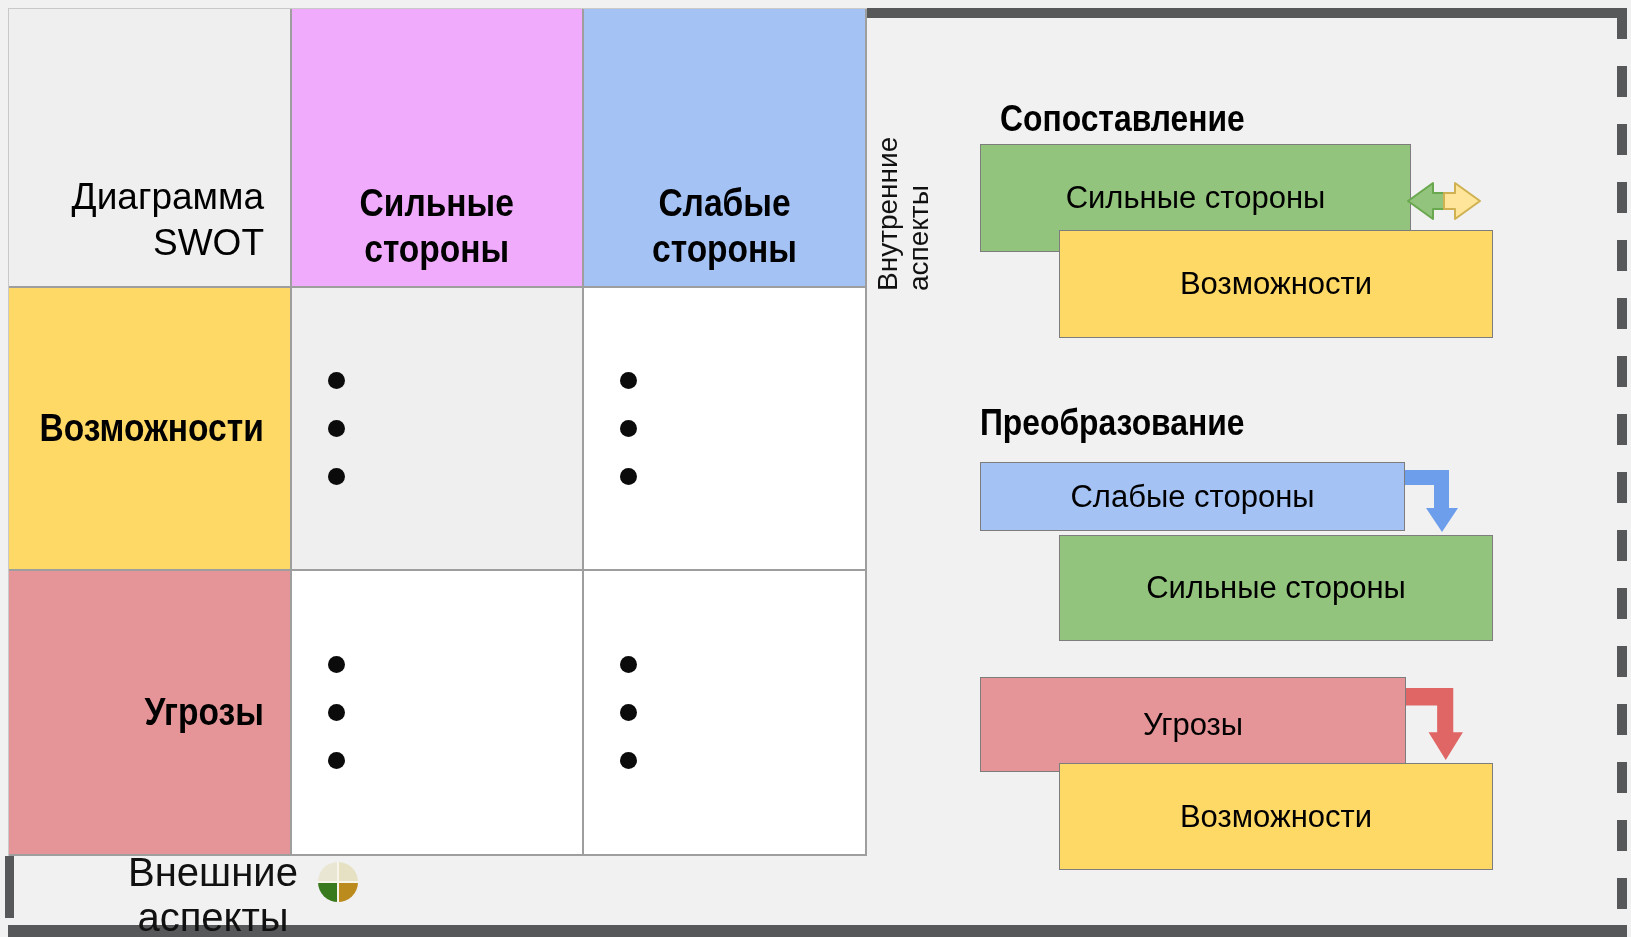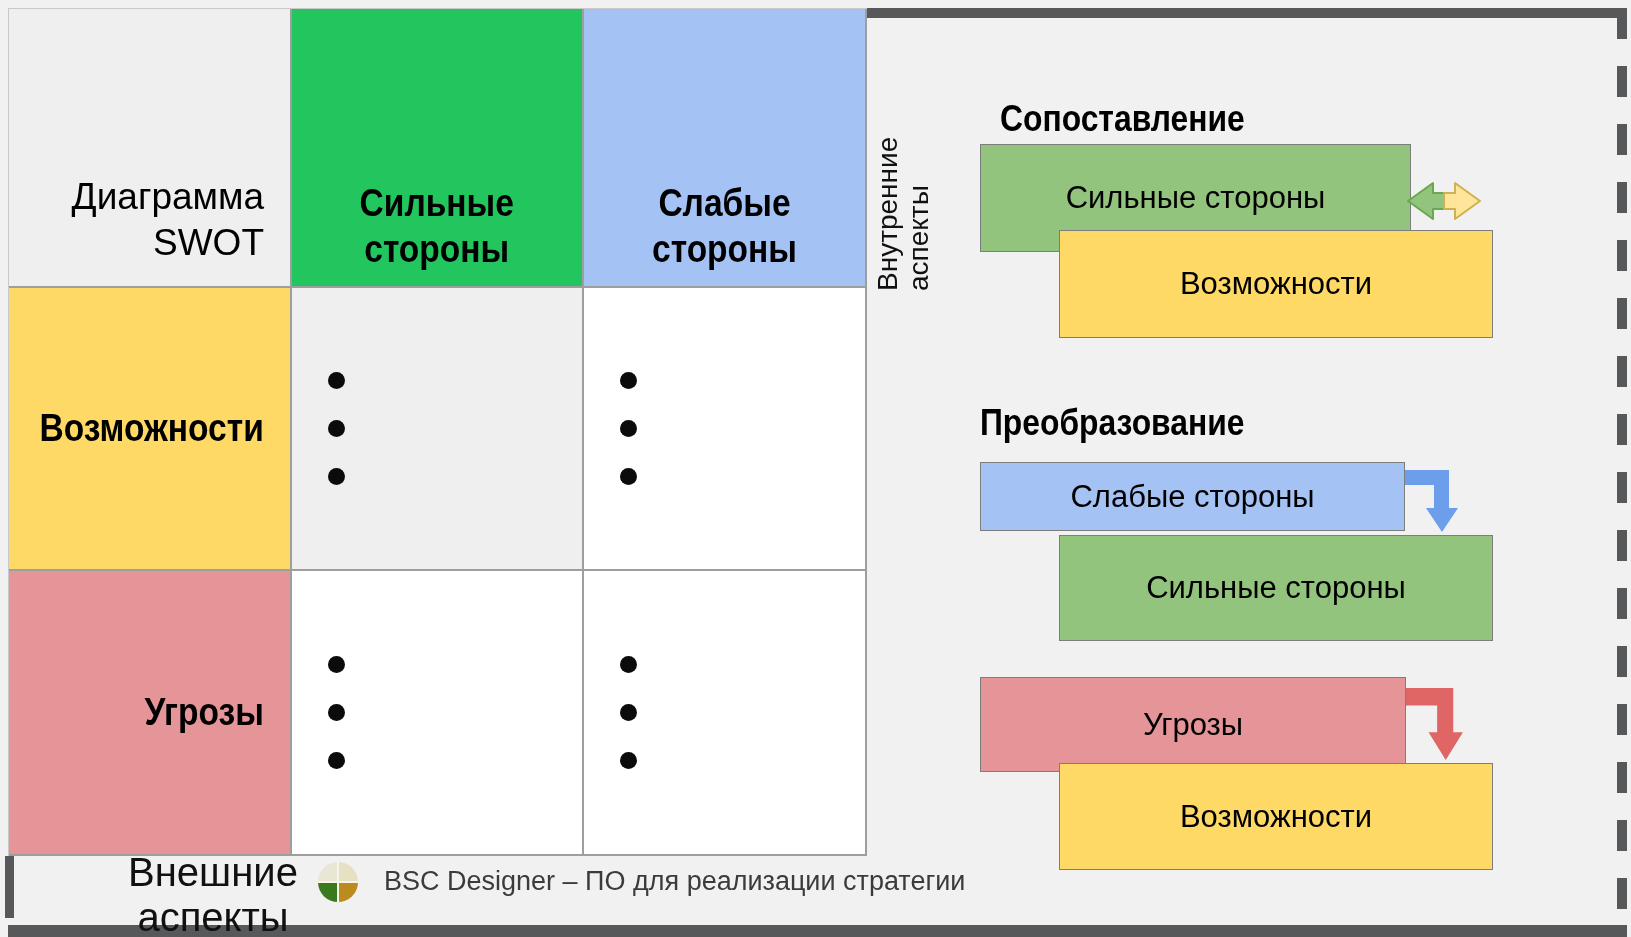--- a/index.html
+++ b/index.html
@@ -69,21 +69,21 @@
   <div class="bd bd-top"></div>
   <div class="bd bd-right"></div>
   <div class="bd bd-bottom"></div>
   <div class="bd bd-leftdash"></div>
 
   <div class="swot-table">
     <div class="cell cell-corner">
       <div>Диаграмма</div>
       <div>SWOT</div>
     </div>
-    <div class="cell cell-colhead" style="background: #22c55e;">
+    <div class="cell cell-colhead" style="background: #f0abfc;">
       <div class="cond squeeze o-c">
         <div>Сильные</div>
         <div>стороны</div>
       </div>
     </div>
     <div class="cell cell-colhead" style="background: rgb(164, 194, 244);">
       <span class="cond squeeze o-c">Слабые стороны</span>
     </div>
 
     <div class="cell cell-rowhead" style="background: rgb(255, 217, 102);">
@@ -159,15 +159,14 @@
     <span>Возможности</span>
   </div>
   <svg class="arrow-svg" style="left:1406px;top:688px;" width="58" height="72" viewBox="0 0 54 62" preserveAspectRatio="none">
     <polygon points="0,0 44,0 44,38 53,38 37,62 21,38 29,38 29,15 0,15" style="fill: rgb(224, 102, 102);"></polygon>
   </svg>
 
   <div class="brand-logo" style="background: conic-gradient(rgb(230, 225, 194) 0deg, rgb(230, 225, 194) 90deg, rgb(188, 139, 29) 90deg, rgb(188, 139, 29) 180deg, rgb(58, 122, 31) 180deg, rgb(58, 122, 31) 270deg, rgb(233, 230, 211) 270deg, rgb(233, 230, 211) 360deg);">
     <div class="vline"></div>
     <div class="hline"></div>
   </div>
-  <div class="brand-text">BSC Designer – ПО для реализации стратегии</div>
 
 </div>
 
 </body></html>

